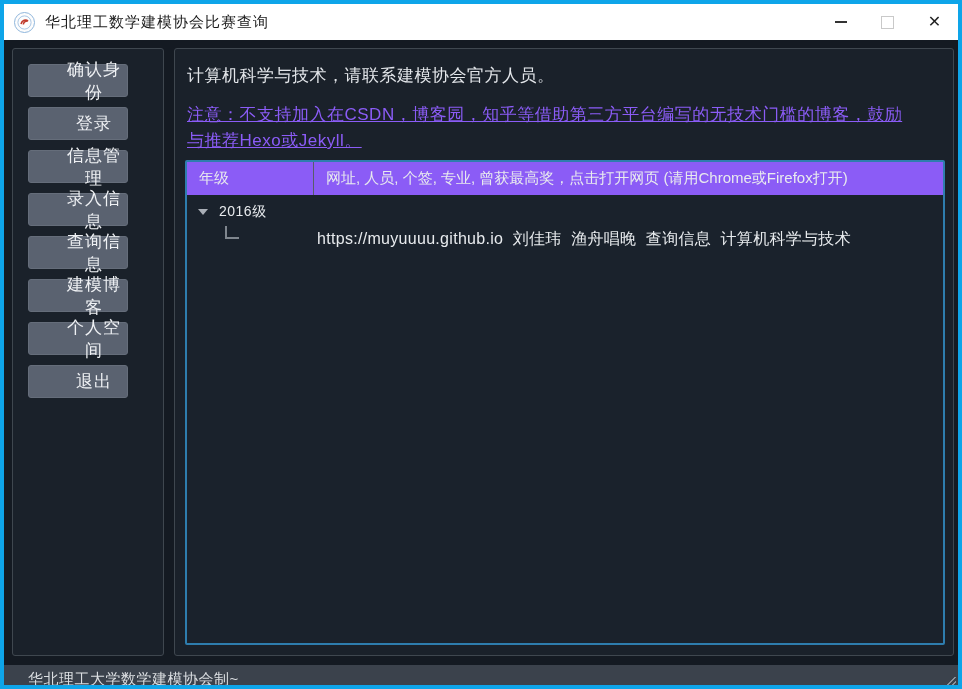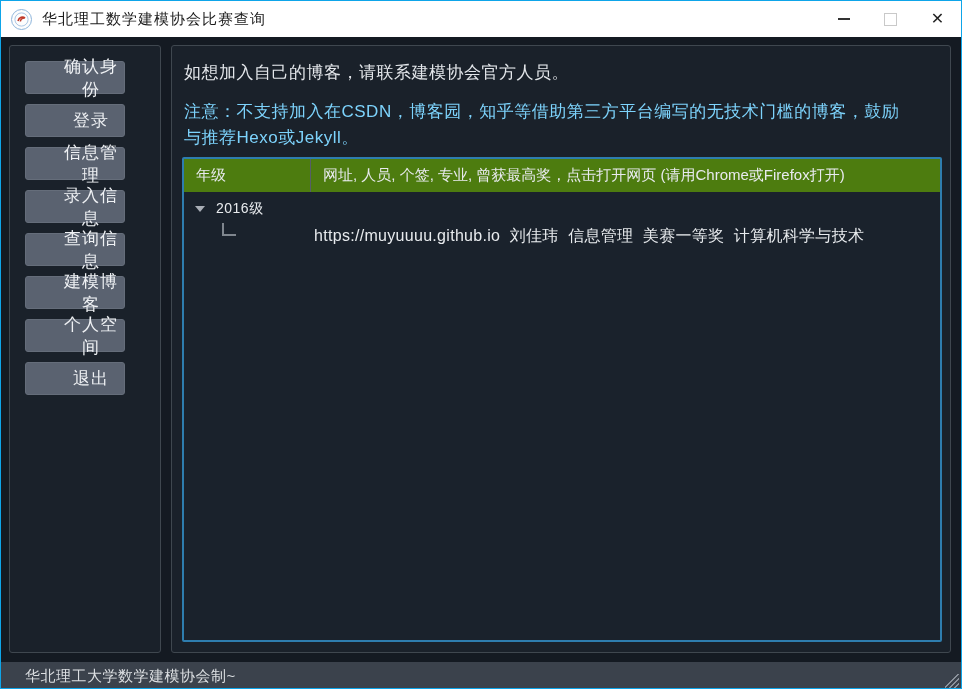--- a/index.html
+++ b/index.html
@@ -1,21 +1,21 @@
 <!DOCTYPE html>
 <html><head>
 <meta charset="utf-8">
 <style>
   * { margin:0; padding:0; box-sizing:border-box; }
   html,body { background:#000; }
   body { font-family:"Liberation Sans","DejaVu Sans",sans-serif; }
 
   .window {
     position:relative; width:962px; height:689px;
-    background:#141a22; border:1px solid #0ea5e9; overflow:hidden;
+    background:#141a22; border:4px solid #0ea5e9; overflow:hidden;
   }
 
   
   .titlebar {
     position:absolute; left:0; top:0; width:100%; height:36px;
     background:#ffffff; display:flex; align-items:center;
   }
   .app-logo {
     width:21px; height:21px; margin-left:10px; border-radius:50%;
     border:1px solid #8fb6dc; background:#fdfdfd;
@@ -54,32 +54,32 @@
   
   .main-panel {
     position:absolute; left:170px; top:44px; width:780px; height:608px;
     border:1px solid #3f474f; border-radius:3px; background:#1a212a;
   }
   .intro-text {
     position:absolute; left:12px; top:15px; font-size:17px; color:#e3e6ea;
     letter-spacing:0.5px;
   }
   .note-text {
-    position:absolute; left:12px; top:53px; font-size:17px; color:#7dd3fc;
-    line-height:26px; letter-spacing:0.5px; width:760px;
+    position:absolute; left:12px; top:53px; font-size:17px; color:#8b5cf6;
+    line-height:26px; letter-spacing:0.5px; width:760px;text-decoration:underline;
   }
 
   
   .tree {
     position:absolute; left:10px; top:111px; width:760px; height:485px;
     border:2px solid #2e7dae; border-radius:2px; background:#1a222c; overflow:hidden;
   }
   .tree-header {
     position:absolute; left:0; top:0; width:100%; height:33px;
-    background:#4d7c0f; display:flex; align-items:center;
+    background:#8b5cf6; display:flex; align-items:center;
     font-size:15px; color:#e8eaee;
   }
   .tree-header .col1 {
     width:127px; padding-left:12px; height:100%; display:flex; align-items:center;
     border-right:1px solid #575e68; flex:0 0 auto;
   }
   .tree-header .col2 {
     padding-left:12px; height:100%; display:flex; align-items:center; flex:1;text-align:right;
   }
   .tree-row-group {
@@ -149,40 +149,40 @@
     <button class="side-btn" style="top:58px">登录</button>
     <button class="side-btn" style="top:101px">信息管理</button>
     <button class="side-btn" style="top:187px">查询信息</button>
     <button class="side-btn" style="top:144px">录入信息</button>
     <button class="side-btn" style="top:273px">个人空间</button>
     <button class="side-btn" style="top:230px">建模博客</button>
     <button class="side-btn" style="top:316px">退出</button>
   </div>
 
   <div class="main-panel">
-    <div class="intro-text">如想加入自己的博客，请联系建模协会官方人员。</div>
+    <div class="intro-text">计算机科学与技术，请联系建模协会官方人员。</div>
     <div class="note-text">
       <div>注意：不支持加入在CSDN，博客园，知乎等借助第三方平台编写的无技术门槛的博客，鼓励</div>
       <div>与推荐Hexo或Jekyll。</div>
     </div>
 
     <div class="tree">
       <div class="tree-header">
         <div class="col1">年级</div>
         <div class="col2">网址, 人员, 个签, 专业, 曾获最高奖，点击打开网页 (请用Chrome或Firefox打开)</div>
       </div>
 
       <div class="tree-row-group">
         <span class="tree-expand-arrow"></span>
         <span class="tree-group-label">2016级</span>
       </div>
 
       <div class="tree-row-child">
         <span class="tree-branch-glyph"></span>
-        <span class="tree-child-text">https://muyuuuu.github.io  刘佳玮  信息管理  美赛一等奖  计算机科学与技术</span>
+        <span class="tree-child-text">https://muyuuuu.github.io  刘佳玮  渔舟唱晚  查询信息  计算机科学与技术</span>
       </div>
     </div>
   </div>
 
   <div class="statusbar">
     <span>华北理工大学数学建模协会制~</span>
     <span class="resize-grip"></span>
   </div>
 
 </div>

